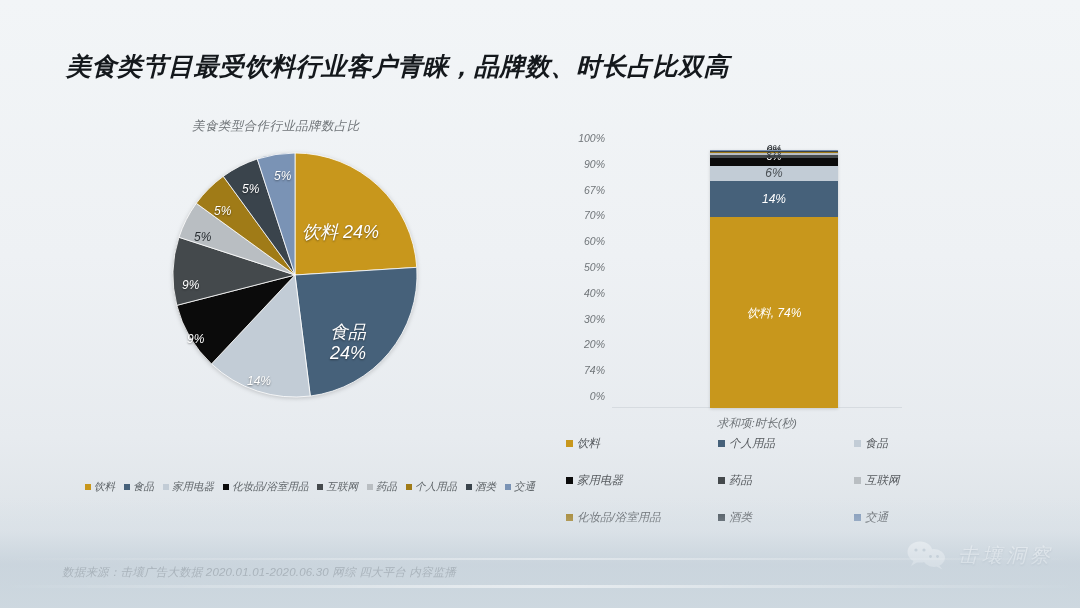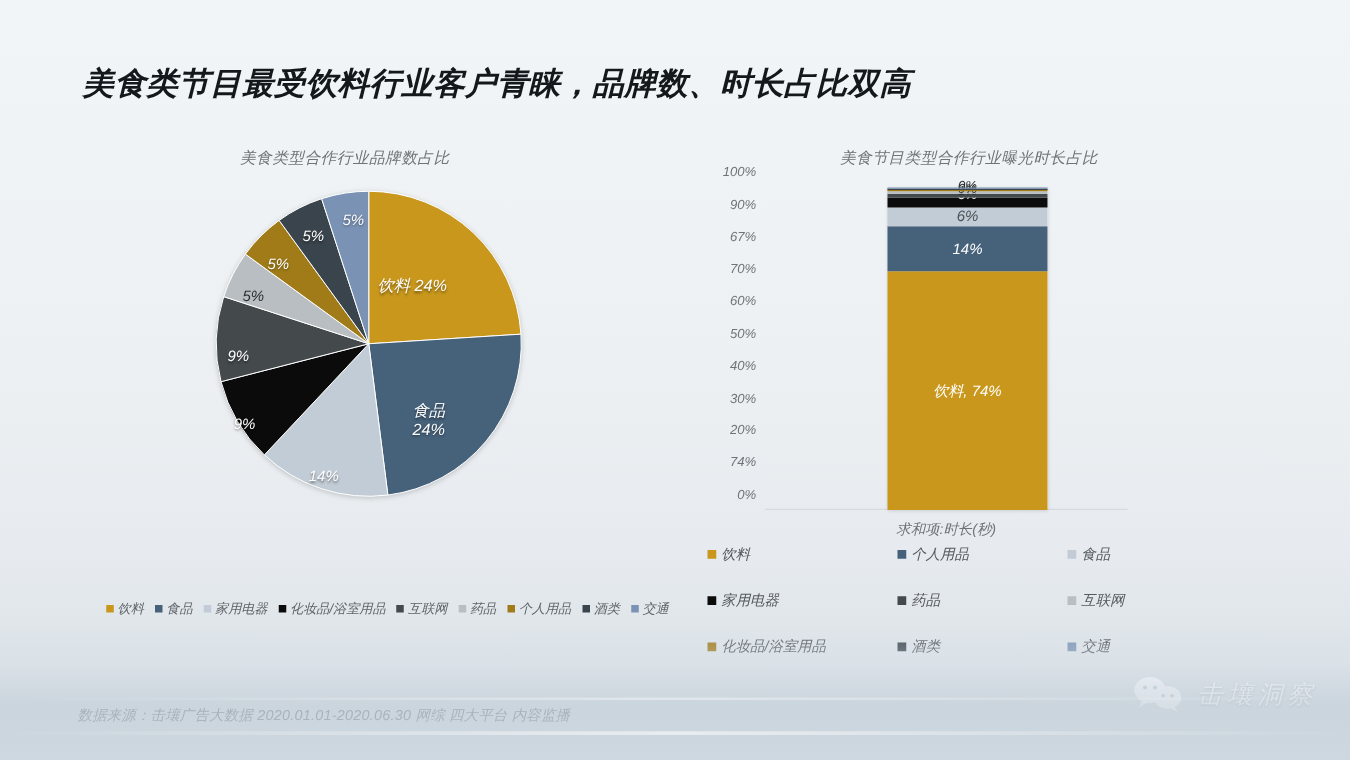--- a/index.html
+++ b/index.html
@@ -50,21 +50,21 @@
   
   #pie-panel { position:absolute; left:40px; top:140px; width:510px; height:360px; }
   #pie-wrap  { position:absolute; left:130px; top:10px; width:250px; height:250px; }
   #pie-svg   { display:block; filter:drop-shadow(0 1px 2px rgba(0,0,0,.18)); }
 
   .slice-label {
     position:absolute; color:#fff; white-space:nowrap;
     text-shadow:0 1px 2px rgba(0,0,0,.45);
     font-size:12px; line-height:1.15;
   }
-  .slice-label.big { font-size:13px; }
+  .slice-label.big { font-size:18px; }
   .slice-label.dark { color:#2a2f33; text-shadow:none; }
 
   
   #pie-legend {
     position:absolute; left:30px; top:340px; width:480px;
     display:flex; flex-wrap:nowrap; justify-content:center;
     align-items:center; gap:9px;
   }
   #pie-legend .li { display:flex; align-items:center; gap:3px; white-space:nowrap; }
   #pie-legend .sw { width:6px; height:6px; display:inline-block; }
@@ -191,21 +191,20 @@
           <span class="sw" style="background: rgb(58, 68, 76);"></span>
           <span class="lb">酒类</span>
         </div>
         <div class="li">
           <span class="sw" style="background: rgb(122, 147, 181);"></span>
           <span class="lb">交通</span>
         </div>
       </div>
   </div>
 
-  <div id="bar-head" class="chart-head">美食节目类型合作行业曝光时长占比</div>
 
   <div id="bar-panel">
     <div id="plot">
       <div id="yticks">
           <div class="ytick" style="bottom: 0%;">0%</div>
           <div class="ytick" style="bottom: 10%;">74%</div>
           <div class="ytick" style="bottom: 20%;">20%</div>
           <div class="ytick" style="bottom: 30%;">30%</div>
           <div class="ytick" style="bottom: 40%; margin-top: 16px;">40%</div>
           <div class="ytick" style="bottom: 50%; text-align: center;">50%</div>

